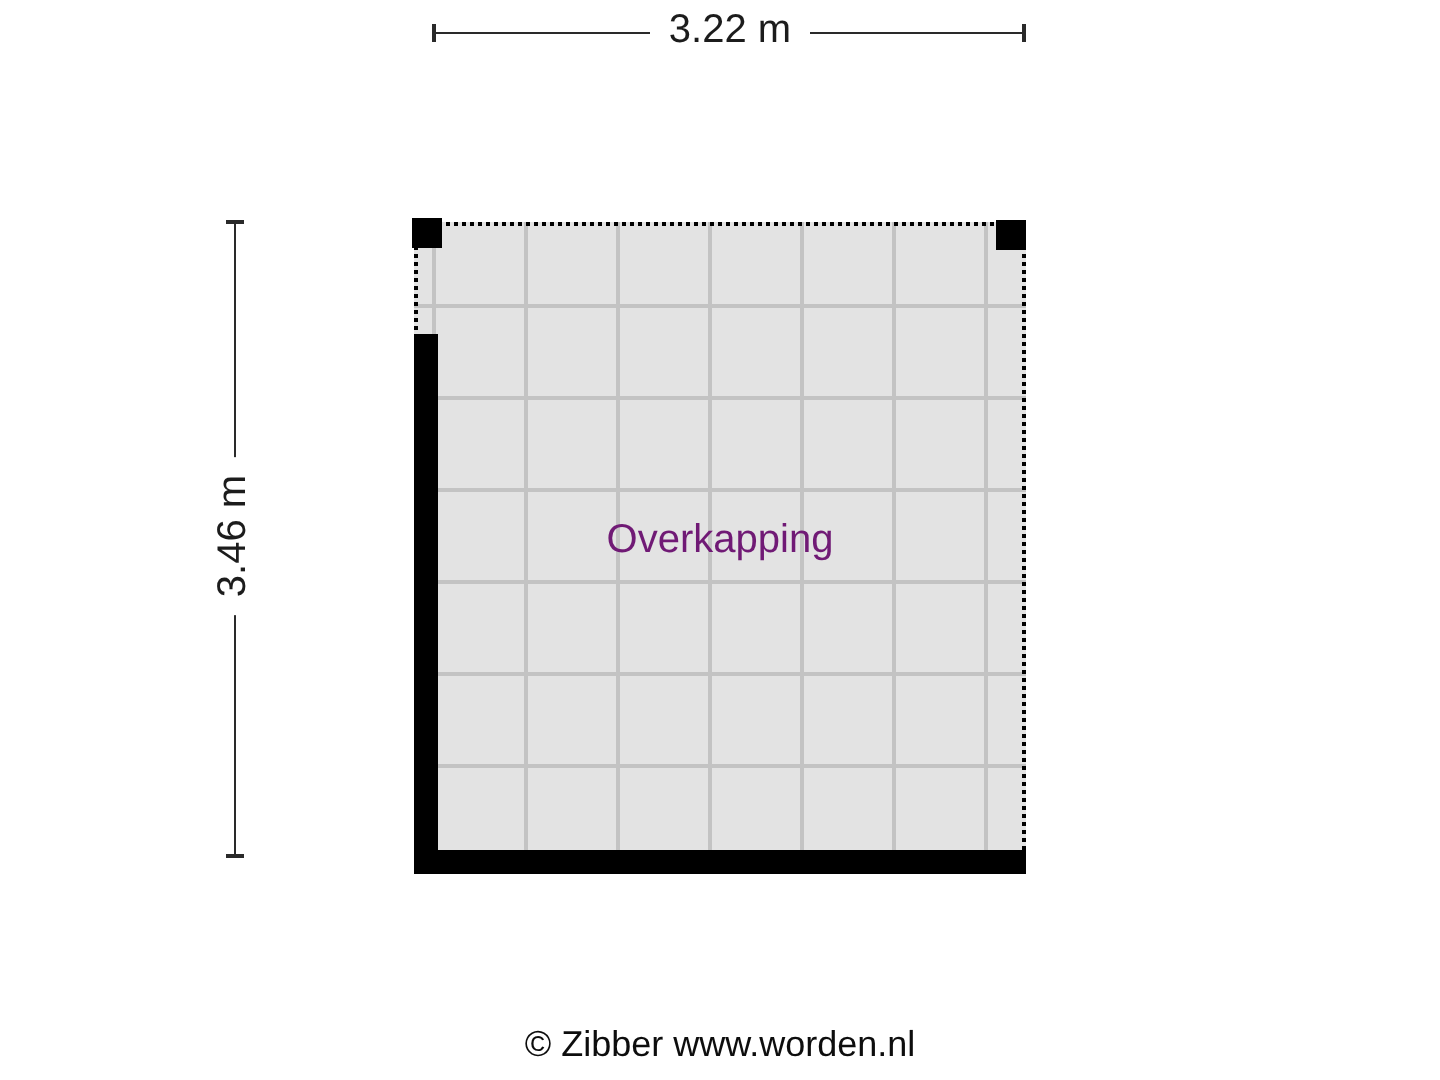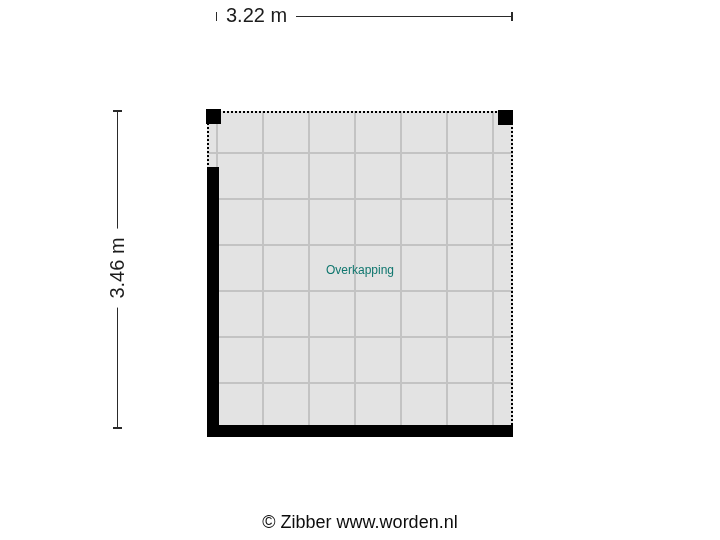--- a/index.html
+++ b/index.html
@@ -27,20 +27,21 @@
     width: 2px; height: 9px;
     background: #2a2a2a;
     top: 12px;
   }
   .dim-tick-v.left  { left: 216px; }
   .dim-tick-v.right { left: 511px; }
   .dim-label-h {
     position: absolute;
     left: 217px; top: 3px;
     width: 296px;
+    text-align: center;
     font-size: 20px;
     line-height: 25px;
     z-index: 3;
   }
   .dim-label-h span {
     background: #ffffff;
     padding: 0 9px;
     white-space: nowrap;
   }
   .dim-line-v {
@@ -86,23 +87,23 @@
   .wall-left   { left: 207px; top: 167px; width: 12px; height: 270px; }
   .wall-bottom { left: 207px; top: 425px; width: 306px; height: 12px; }
   .post { position: absolute; background: #000000; width: 15px; height: 15px; z-index: 2; }
   .post-tl { left: 206px; top: 109px; }
   .post-tr { left: 498px; top: 110px; }
   .room-label {
     position: absolute;
     left: 207px; top: 259px;
     width: 306px;
     text-align: center;
-    font-size: 12px;
+    font-size: 20px;
     line-height: 22px;
-    color: #0f766e;
+    color: #701a75;
     z-index: 4;
   }
   
   .footer-line {
     position: absolute;
     left: 0;
     width: 720px;
     text-align: center;
     font-size: 18px;
     line-height: 21px;

